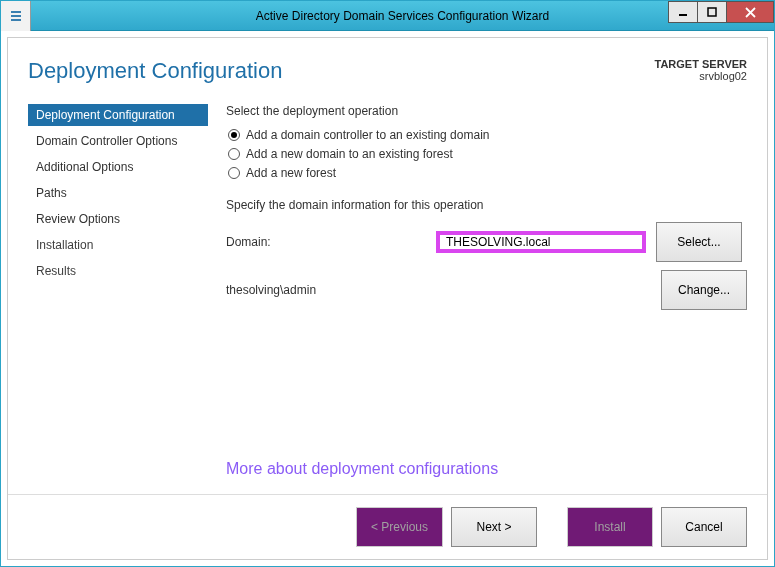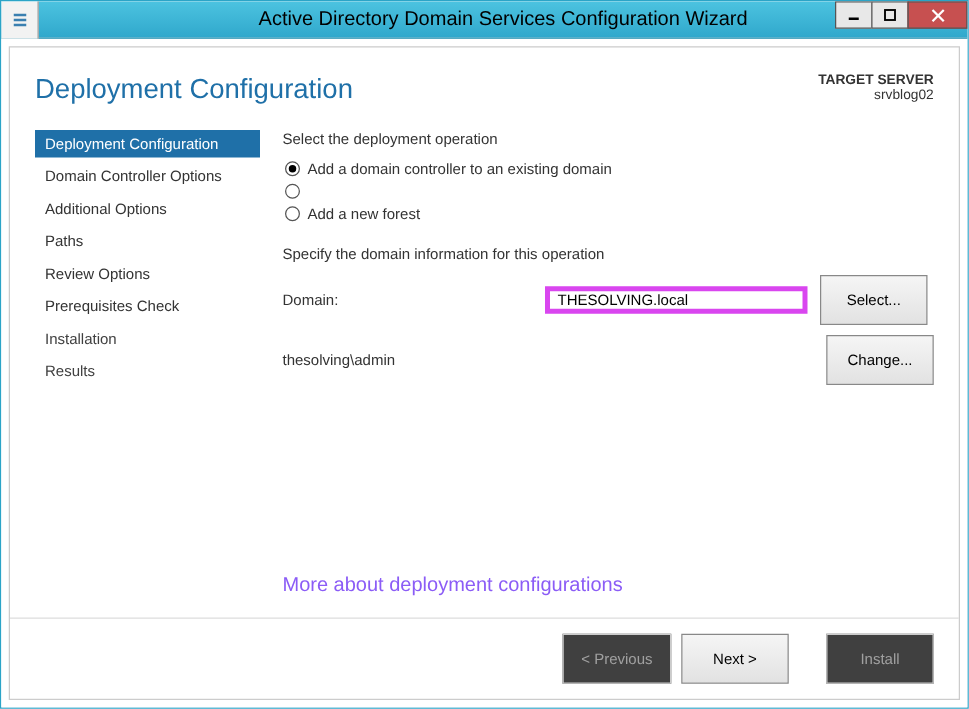--- a/index.html
+++ b/index.html
@@ -26,21 +26,21 @@
       height: 30px;
       background: #f2f2f2;
       border-right: 1px solid #999;
       display: flex;
       align-items: center;
       justify-content: center;
     }
     .titlebar .title {
       flex: 1;
       text-align: center;
-      font-size: 16px;
+      font-size: 12px;
       color: #000;
     }
     .winbtns { display: flex; height: 22px; position: absolute; right: 0; top: 0; }
     .winbtn {
       width: 30px;
       height: 22px;
       border: 1px solid #555;
       background: #e8e8e8;
       display: flex;
       align-items: center;
@@ -49,20 +49,21 @@
       font-weight: bold;
       margin-left: -1px;
     }
     .winbtn.close { background: #c75050; color: #fff; width: 48px; }
     .content {
       display: flex;
       flex-direction: column;
       height: calc(100% - 30px);
       background: #fff;
       padding: 6px;
+      border-radius: 24px;
     }
     .inner-border {
       border: 1px solid #ccc;
       flex: 1;
       display: flex;
       flex-direction: column;
       position: relative;
       background: #fff;
     }
     .header-row {
@@ -102,21 +103,21 @@
     .form-label { width: 200px; }
     .text-input {
       border: 4px solid #d946ef; height: 22px; padding: 2px 6px;
       font-family: inherit; font-size: 12px; width: 210px; background:#fff;
     }
     .btn {
       border: 1px solid #888; background: linear-gradient(#f5f5f5,#e2e2e2);
       height: 40px; padding: 0 14px; font-size: 12px; font-family: inherit;
       min-width: 86px; cursor: default;
     }
-    .btn.disabled { color: #a0a0a0; background:#404040; border-color:#ccc; }
+    .btn.disabled { color: #a0a0a0; background:#701a75; border-color:#ccc; }
     .link { color: #8b5cf6; font-size: 16px; cursor: default; }
     .help-row { padding: 20px 0 16px 218px; }
     .footer {
       border-top: 1px solid #ddd;
       padding: 12px 20px;
       display: flex;
       justify-content: flex-end;
       gap: 8px;
     }
     .spacer-top { margin-top: 18px; }
@@ -163,34 +164,34 @@
       </div>
     </div>
 
     <div class="body-row">
       <div class="sidebar">
         <div class="sidebar-item active">Deployment Configuration</div>
         <div class="sidebar-item">Domain Controller Options</div>
         <div class="sidebar-item">Additional Options</div>
         <div class="sidebar-item">Paths</div>
         <div class="sidebar-item">Review Options</div>
-        <div class="sidebar-item">Prerequisites Check</div>
         <div class="sidebar-item disabled">Installation</div>
         <div class="sidebar-item disabled">Results</div>
       </div>
 
       <div class="main">
         <div class="section-label">Select the deployment operation</div>
 
         <div class="radio-row">
           <span class="radio selected"></span>
           <span>Add a domain controller to an existing domain</span>
         </div>
         <div class="radio-row">
           <span class="radio"></span>
+          <span>Add a new domain to an existing forest</span>
         </div>
         <div class="radio-row">
           <span class="radio"></span>
           <span>Add a new forest</span>
         </div>
 
         <div class="section-label spacer-top">Specify the domain information for this operation</div>
         <div class="form-row">
           <div class="form-label">Domain:</div>
           <input class="text-input" value="THESOLVING.local" style="">
@@ -206,15 +207,16 @@
 
     <div class="help-row">
       <span class="link">More about deployment configurations</span>
     </div>
 
     <div class="footer">
       <button class="btn disabled">&lt; Previous</button>
       <button class="btn">Next &gt;</button>
       <div style="width:14px"></div>
       <button class="btn disabled">Install</button>
+      <button class="btn">Cancel</button>
     </div>
   </div>
 </div>
 
 </body></html>

